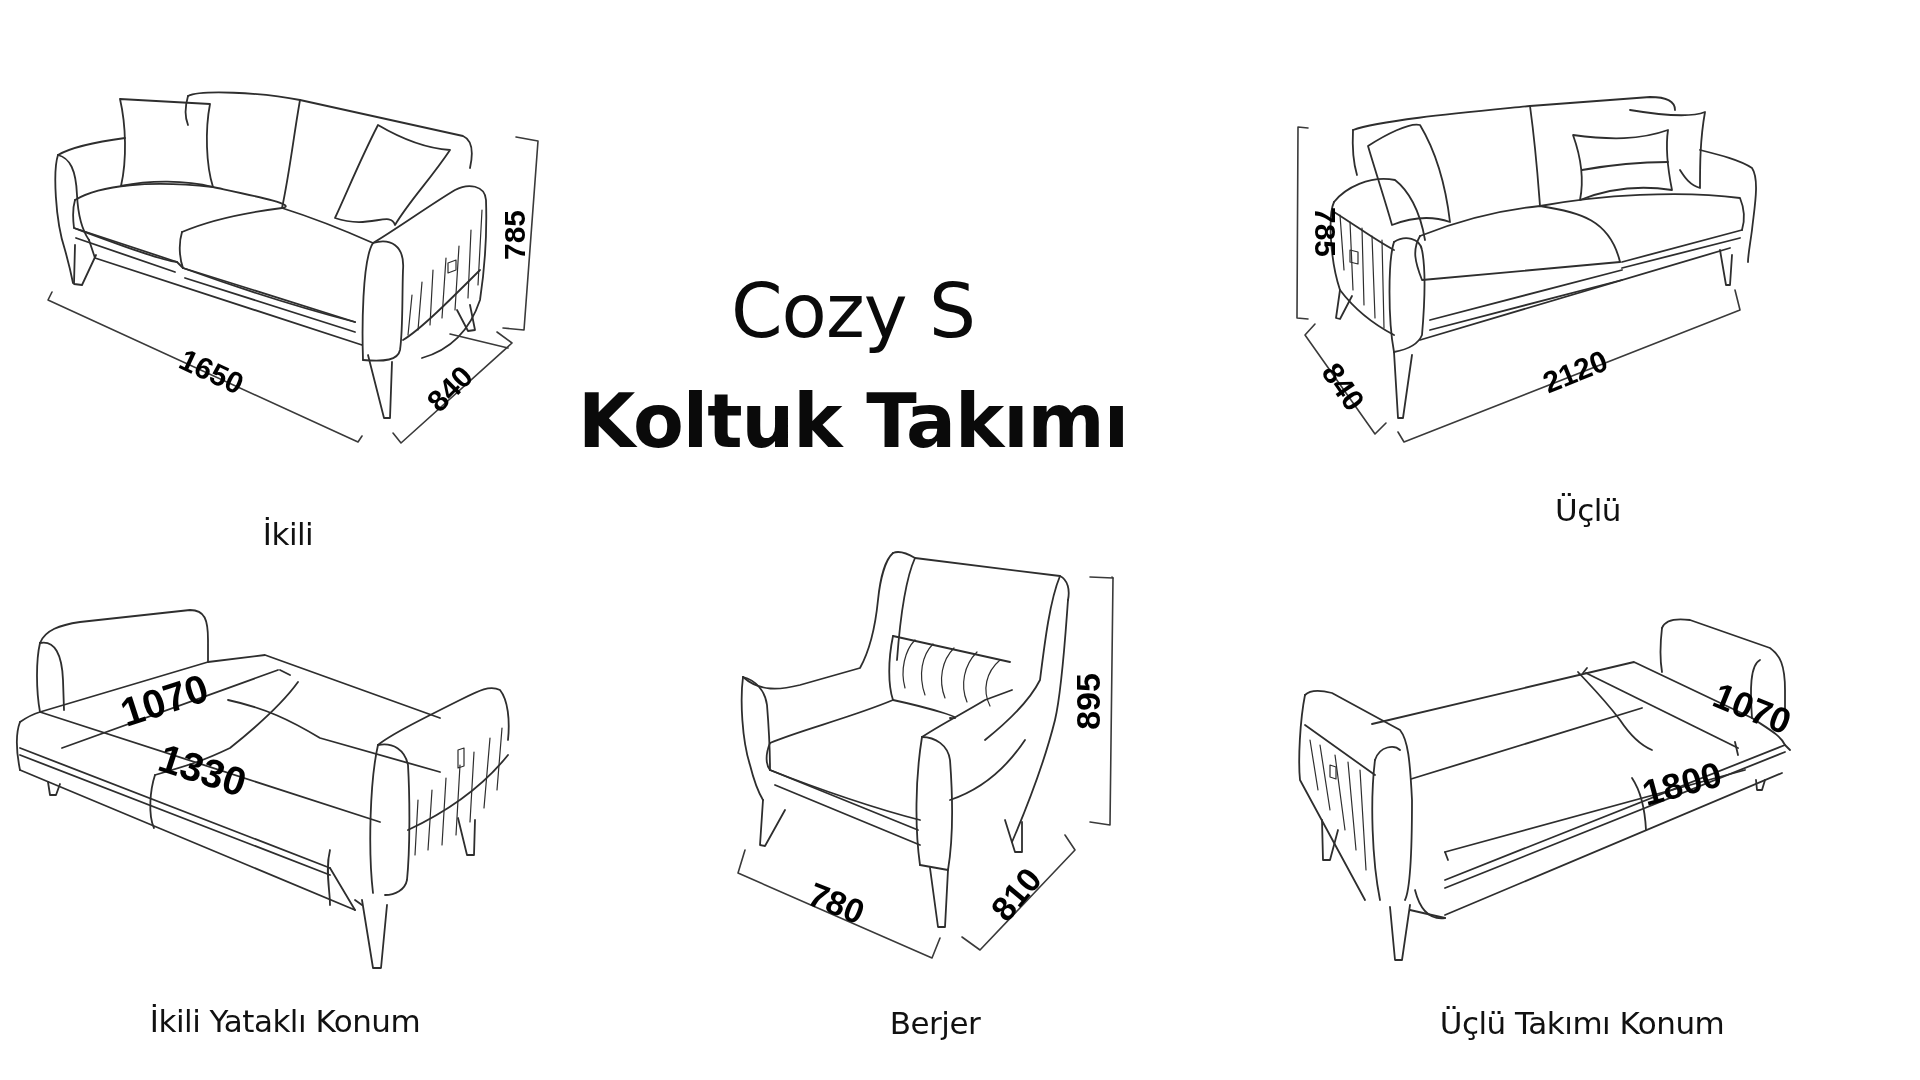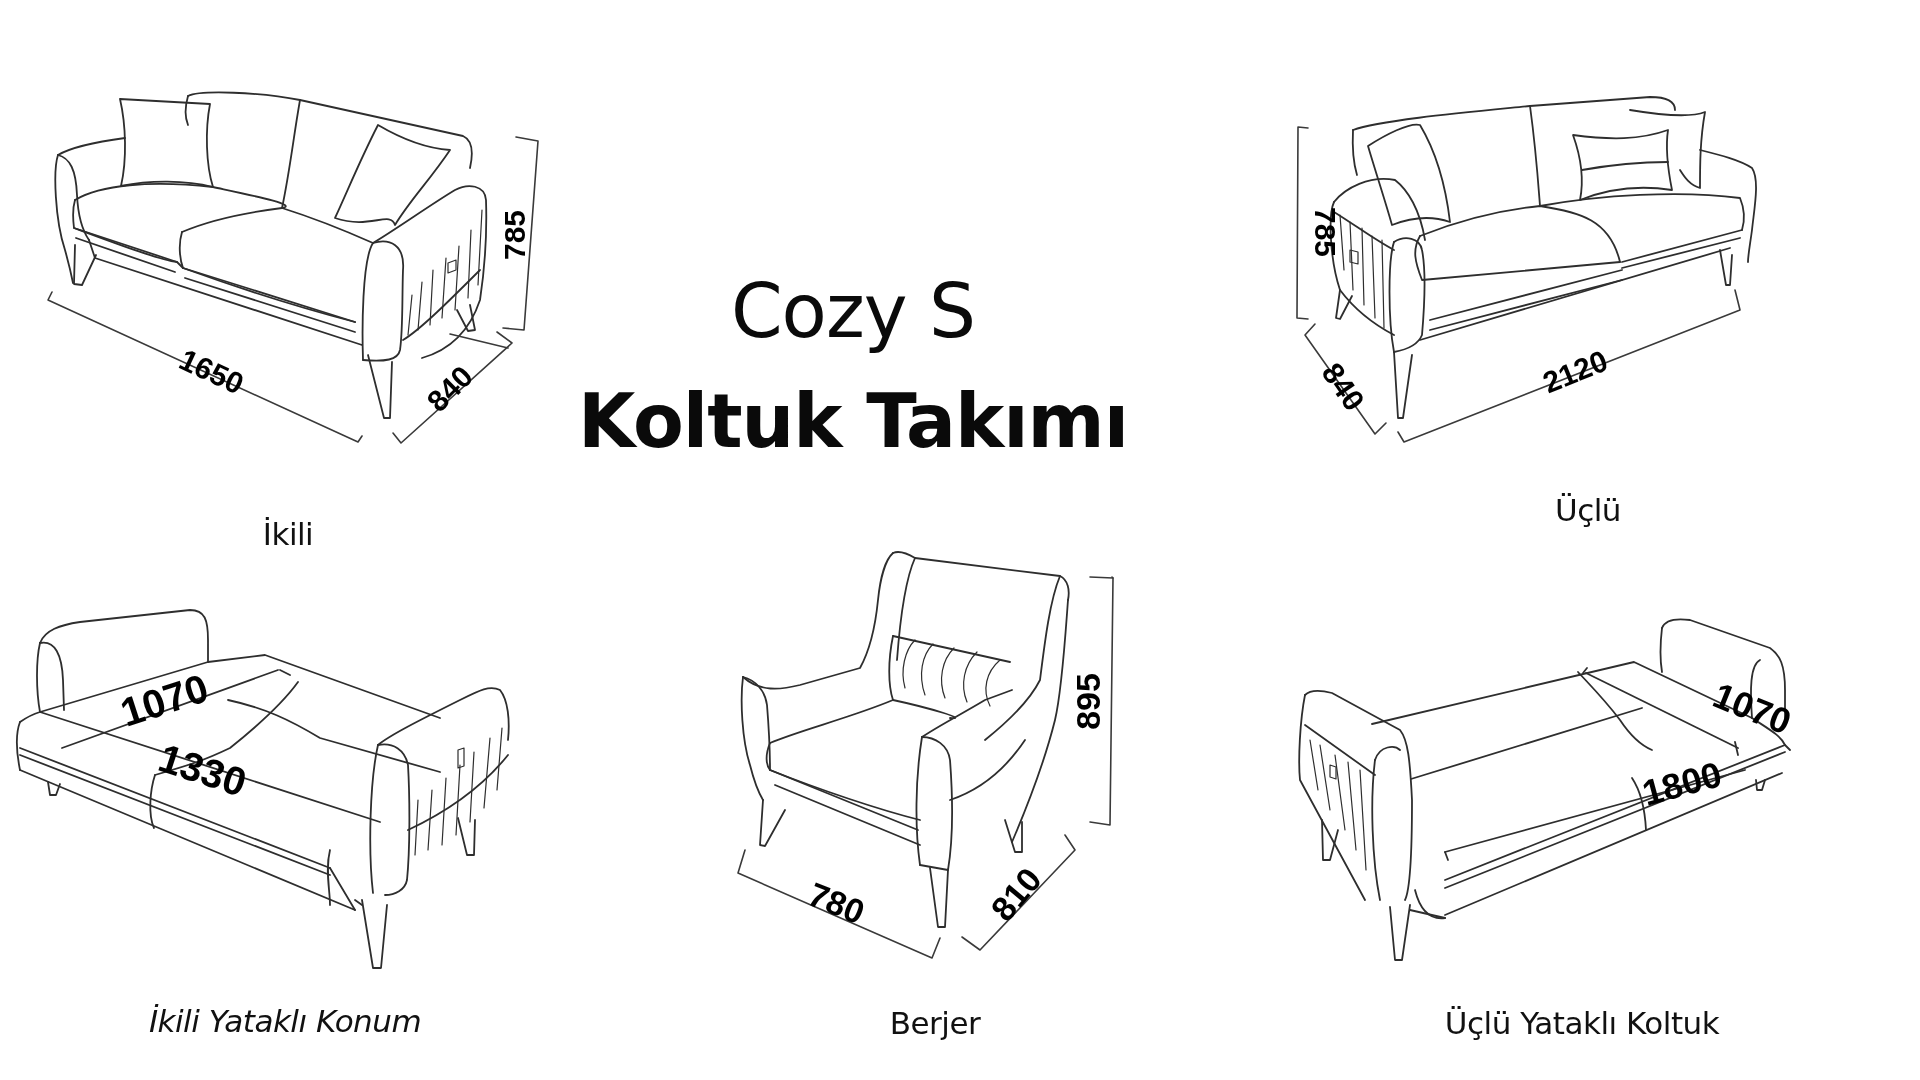--- a/index.html
+++ b/index.html
@@ -230,15 +230,15 @@
 
 <div class="dimnum" style="left:808px;top:884px;font-size:34px;transform:rotate(22deg);">780</div>
 <div class="dimnum" style="left:988px;top:875px;font-size:34px;transform:rotate(-50deg);">810</div>
 <div class="dimnum" style="left:1060px;top:682px;font-size:34px;transform:rotate(-90deg);">895</div>
 
 <div class="dimnum" style="left:1712px;top:688px;font-size:36px;transform:rotate(22deg);">1070</div>
 <div class="dimnum" style="left:1642px;top:763px;font-size:36px;transform:rotate(-15deg);">1800</div>
 
 <div class="caption" style="left:288px;top:492px;margin-top:24px;">İkili</div>
 <div class="caption" style="left:1588px;top:492px;">Üçlü</div>
-<div class="caption" style="left:285px;top:1003px;font-style:italic;">İkili Yataklı Konum</div>
+<div class="caption" style="left:285px;top:1003px;">İkili Yataklı Konum</div>
 <div class="caption" style="left:935px;top:1005px;">Berjer</div>
-<div class="caption" style="left:1582px;top:1005px;">Üçlü Yataklı Koltuk</div>
+<div class="caption" style="left:1582px;top:1005px;">Üçlü Takımı Konum</div>
 
 </body></html>

